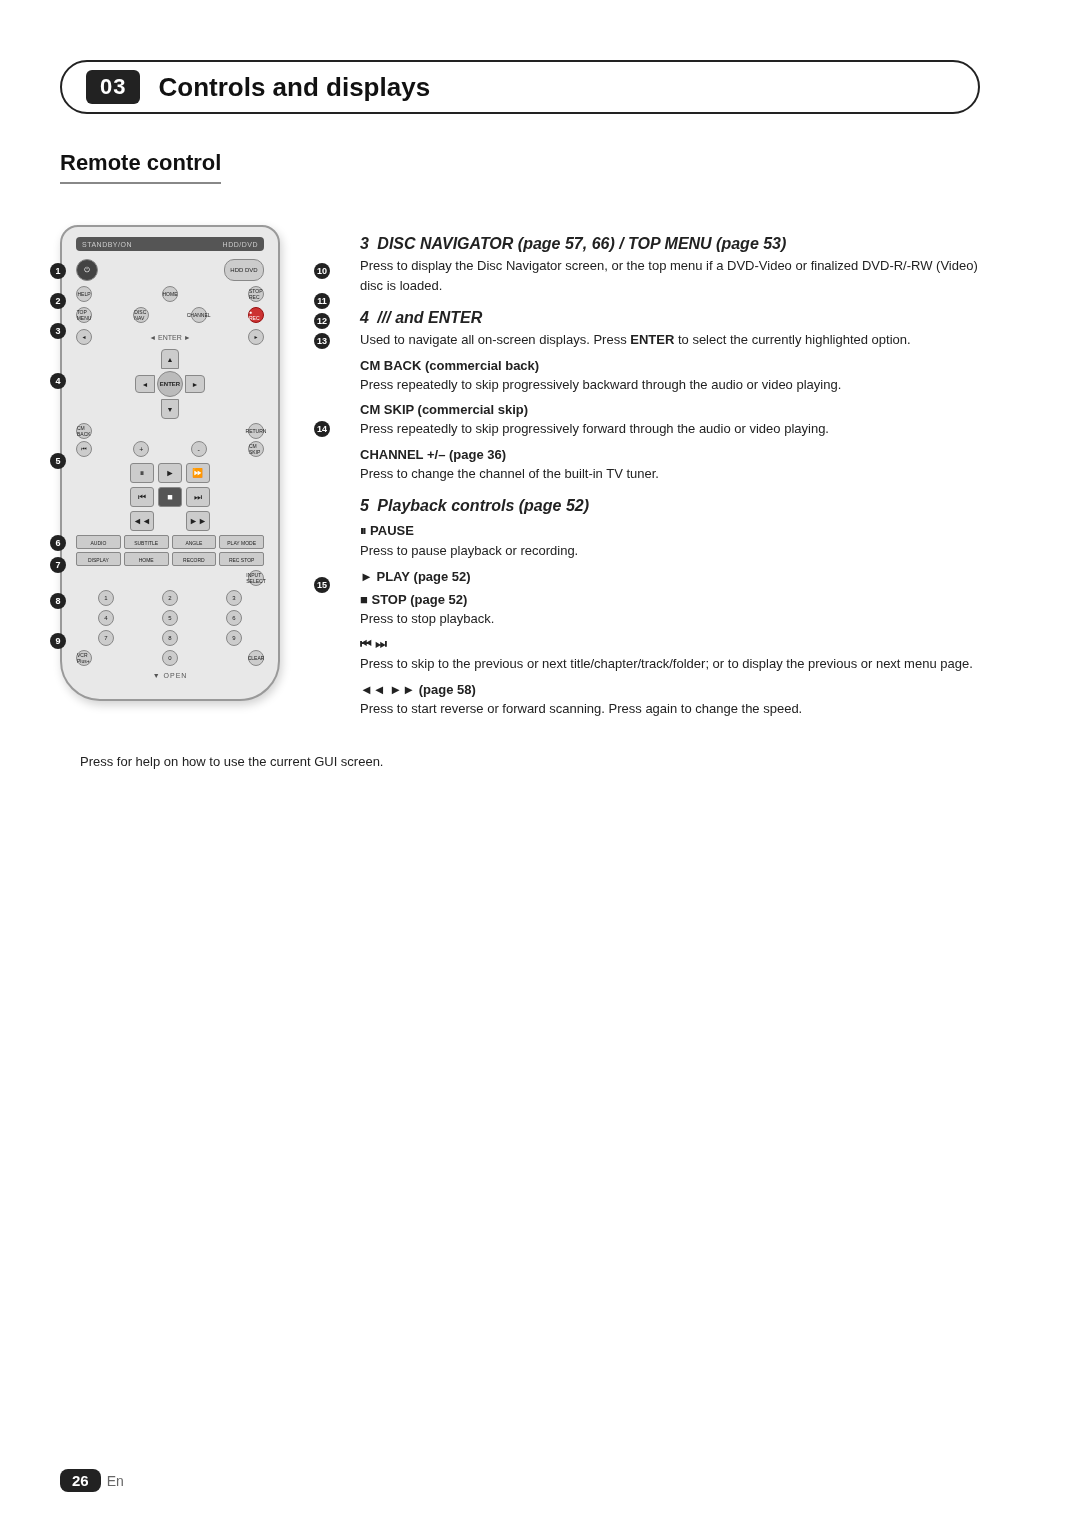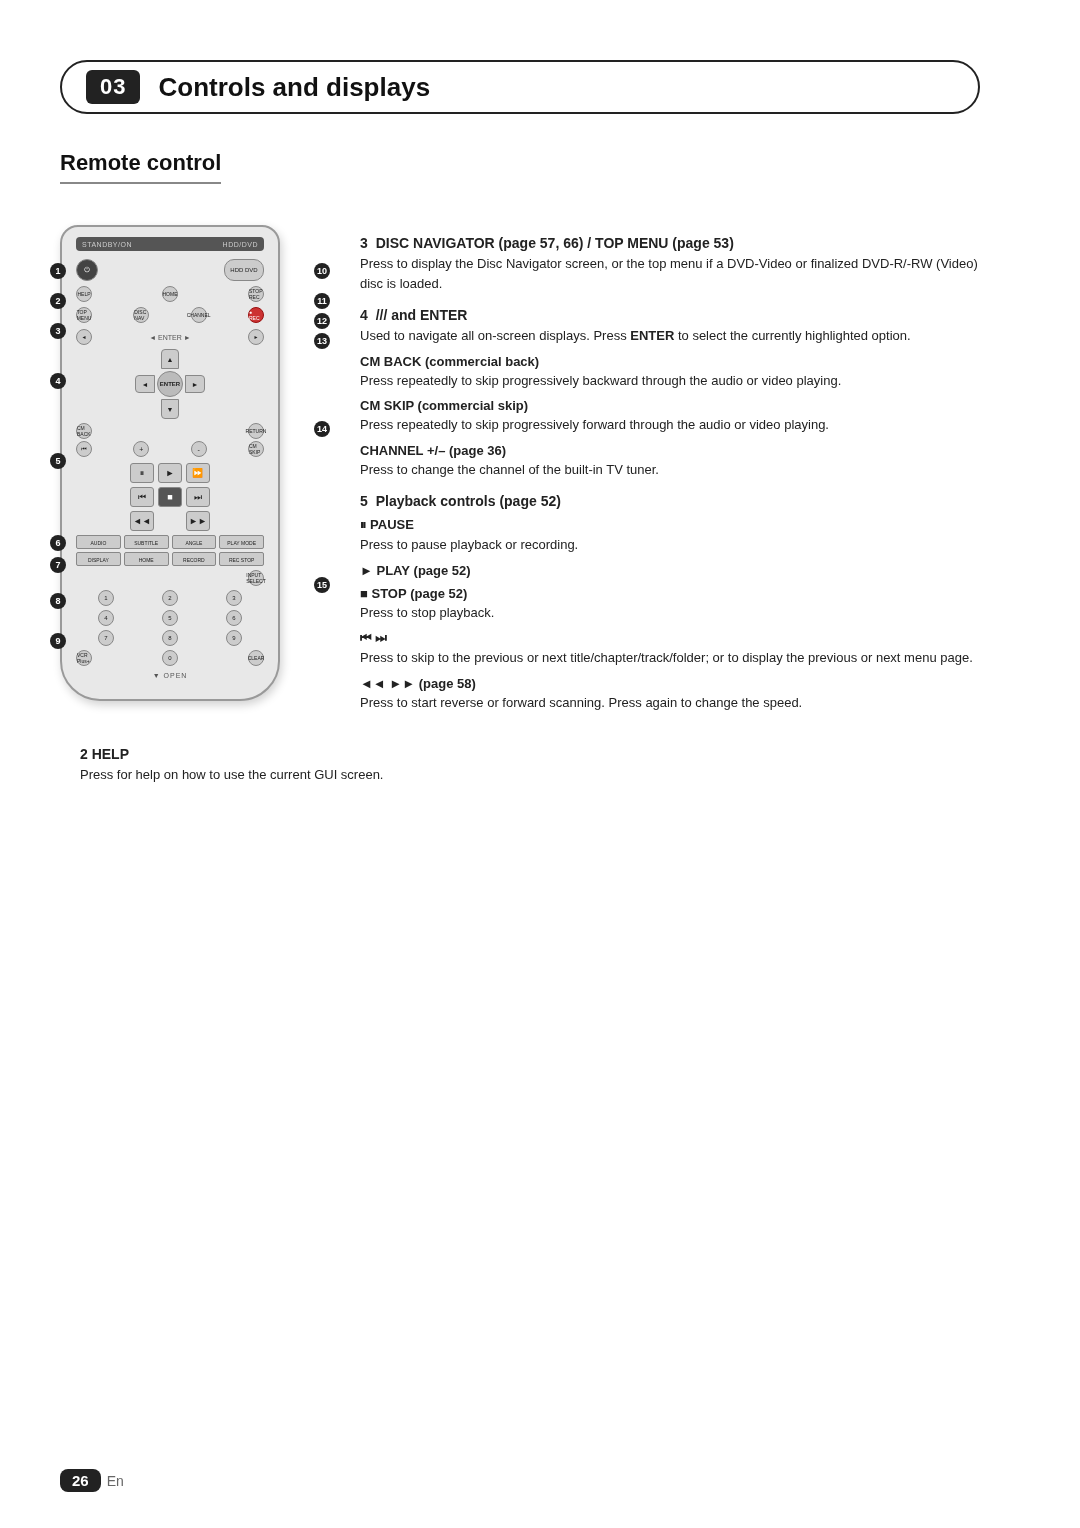--- a/index.html
+++ b/index.html
@@ -151,22 +151,23 @@
     .desc-area {
       flex: 1;
       padding-top: 10px;
     }
 
     .desc-block {
       margin-bottom: 14px;
     }
     .desc-block .label {
       font-weight: bold;
-      font-size: 14px;
+      font-size: 16px;
       margin-bottom: 3px;
+      font-style: italic;
     }
     .desc-block .label .num {
       font-weight: bold;
       margin-right: 4px;
     }
     .desc-block p {
       font-size: 13px;
       line-height: 1.5;
       color: #222;
     }
@@ -454,21 +455,20 @@
         <div class="sub-label"><strong>◄◄ ►►</strong> (page 58)</div>
         <p>Press to start reverse or forward scanning. Press again to change the speed.</p>
       </div>
 
     </div>
   </div>
 
   
   <div style="margin-top:20px; padding-left:20px;">
     <div class="desc-block">
-      <div class="label"><strong>2 HELP</strong></div>
       <p>Press for help on how to use the current GUI screen.</p>
     </div>
   </div>
 
   
   <div class="page-number-area">
     <div class="page-num-box">26</div>
     <div class="page-lang">En</div>
   </div>
 

